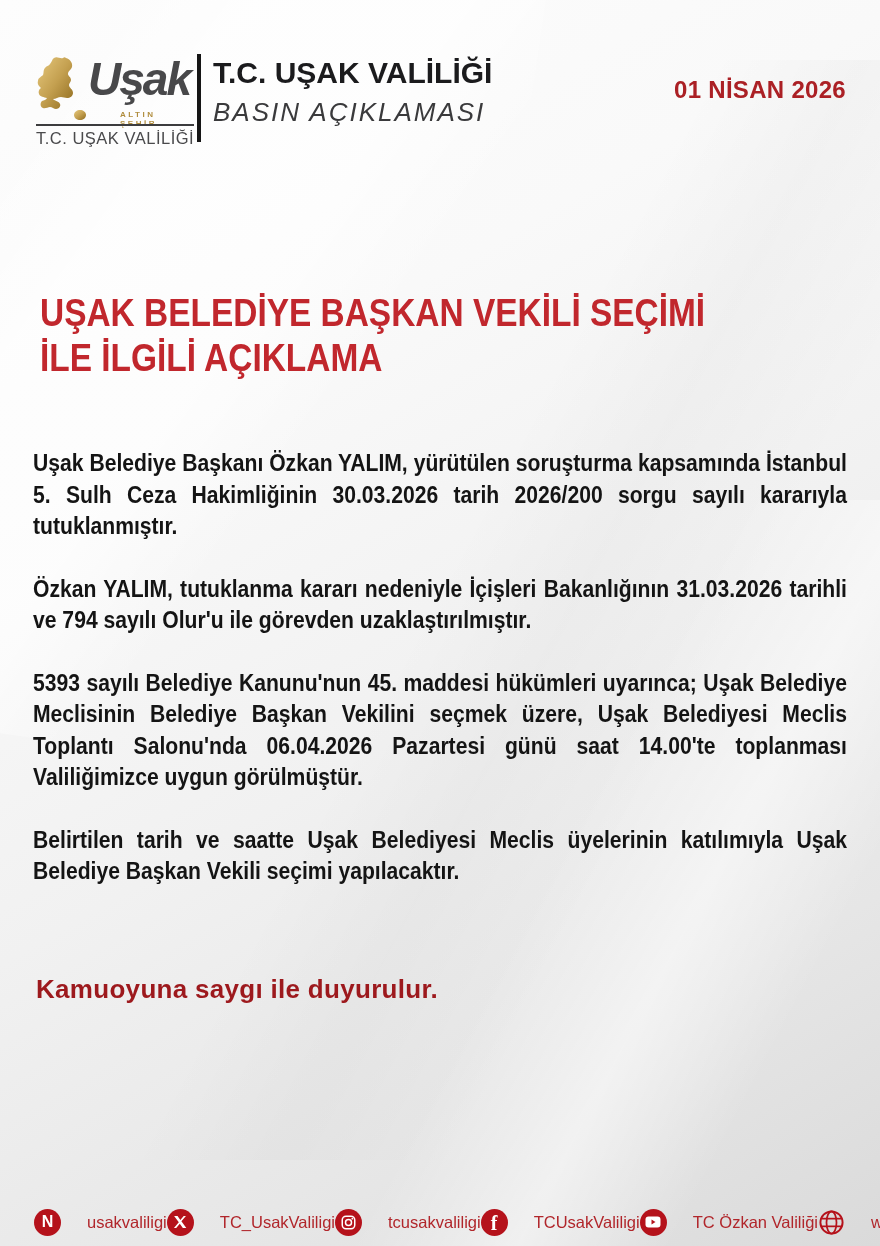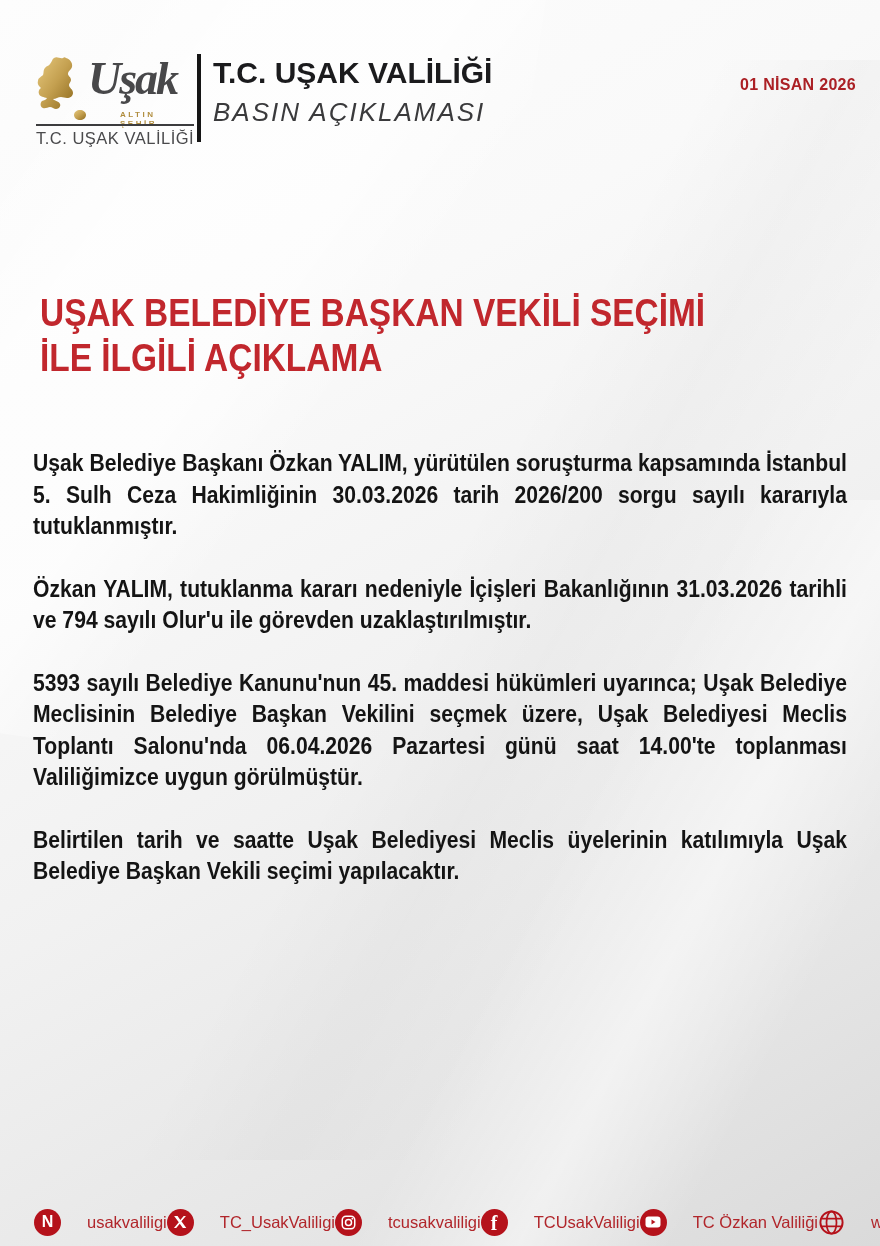--- a/index.html
+++ b/index.html
@@ -29,21 +29,21 @@
   .streak-3 {
     left: 300px; top: 500px; width: 800px; height: 900px;
     background: linear-gradient(118deg, rgba(255,255,255,0.0) 35%, rgba(255,255,255,0.5) 48%, rgba(255,255,255,0.0) 60%);
   }
 
   
   .logo-block { position: absolute; left: 36px; top: 50px; width: 160px; height: 96px; }
   .emblem { position: absolute; left: 0; top: 6px; width: 56px; height: 74px; }
   .brand-script {
     position: absolute; left: 52px; top: 2px;
-    font-family: Liberation Serif, serif; font-style: italic; font-weight: 700;
+    font-family: Liberation Sans, sans-serif; font-style: italic; font-weight: 700;
     font-size: 46px; color: #48484a; letter-spacing: -2px;
   }
   .brand-tagline {
     position: absolute; left: 84px; top: 60px;
     font-size: 8px; letter-spacing: 2.5px; font-weight: 700; color: #b08d3e;
   }
   .brand-rule { position: absolute; left: 0; top: 74px; width: 158px; height: 2px; background: #3c3c3e; }
   .brand-sub {
     position: absolute; left: 0; top: 79px; width: 160px;
     font-size: 16.5px; font-weight: 400; color: #4a4a4c; letter-spacing: 0.5px; white-space: nowrap;
@@ -51,22 +51,22 @@
   .header-divider { position: absolute; left: 197px; top: 54px; width: 4px; height: 88px; background: #161616; }
   .org-title {
     position: absolute; left: 213px; top: 56px;
     font-size: 30px; font-weight: 700; color: #1b1b1d; letter-spacing: 0px; white-space: nowrap;
   }
   .doc-type {
     position: absolute; left: 213px; top: 97px;
     font-size: 26px; font-weight: 400; color: #3a3a3c; letter-spacing: 2px; white-space: nowrap; font-style: italic;
   }
   .press-date {
-    position: absolute; right: 24px; top: 76px;
-    font-size: 16px; font-weight: 700; color: #ab2025; letter-spacing: 0.3px;
+    position: absolute; right: 34px; top: 76px;
+    font-size: 24px; font-weight: 700; color: #ab2025; letter-spacing: 0.3px;
   }
 
   
   .title-block {
     position: absolute; left: 40px; top: 291px;
     transform: scaleX(0.88); transform-origin: left top;
     color: #c1272d; font-weight: 700; font-size: 38px; line-height: 45px;
     letter-spacing: 0px; white-space: nowrap;
   }
   .body-block {
@@ -135,20 +135,21 @@
     <div>İLE İLGİLİ AÇIKLAMA</div>
   </div>
 
   <div class="body-block">
     <p>Uşak Belediye Başkanı Özkan YALIM, yürütülen soruşturma kapsamında İstanbul 5. Sulh Ceza Hakimliğinin 30.03.2026 tarih 2026/200 sorgu sayılı kararıyla tutuklanmıştır.</p>
     <p>Özkan YALIM, tutuklanma kararı nedeniyle İçişleri Bakanlığının 31.03.2026 tarihli ve 794 sayılı Olur'u ile görevden uzaklaştırılmıştır.</p>
     <p>5393 sayılı Belediye Kanunu'nun 45. maddesi hükümleri uyarınca; Uşak Belediye Meclisinin Belediye Başkan Vekilini seçmek üzere, Uşak Belediyesi Meclis Toplantı Salonu'nda 06.04.2026 Pazartesi günü saat 14.00'te toplanması Valiliğimizce uygun görülmüştür.</p>
     <p>Belirtilen tarih ve saatte Uşak Belediyesi Meclis üyelerinin katılımıyla Uşak Belediye Başkan Vekili seçimi yapılacaktır.</p>
   </div>
 
+  <div class="closing-line">Kamuoyuna saygı ile duyurulur.</div>
 
   <div class="footer-bar">
 
     <div class="social-item">
       <span class="icon-circle nsosyal">N</span>
       <span class="social-label">usakvaliligi</span>
     </div>
 
     <div class="social-item">
       <span class="icon-circle xlogo">

